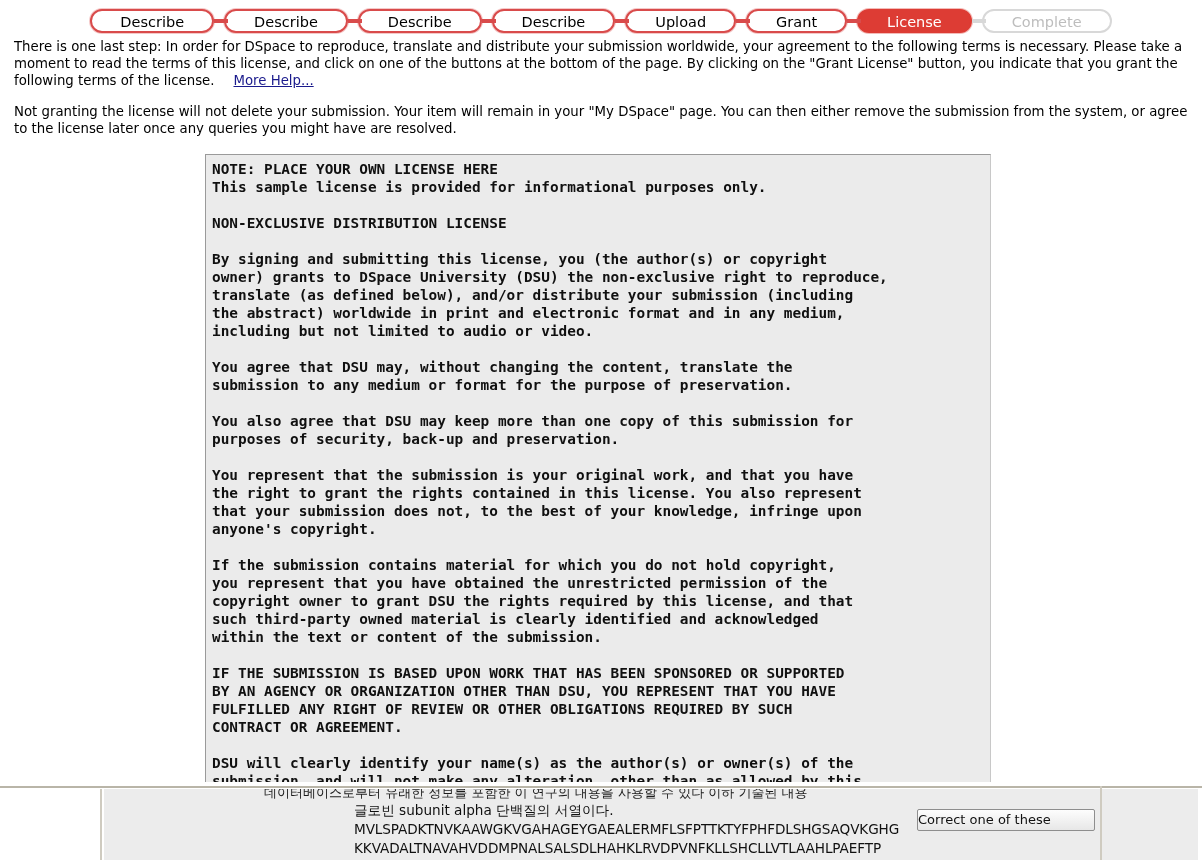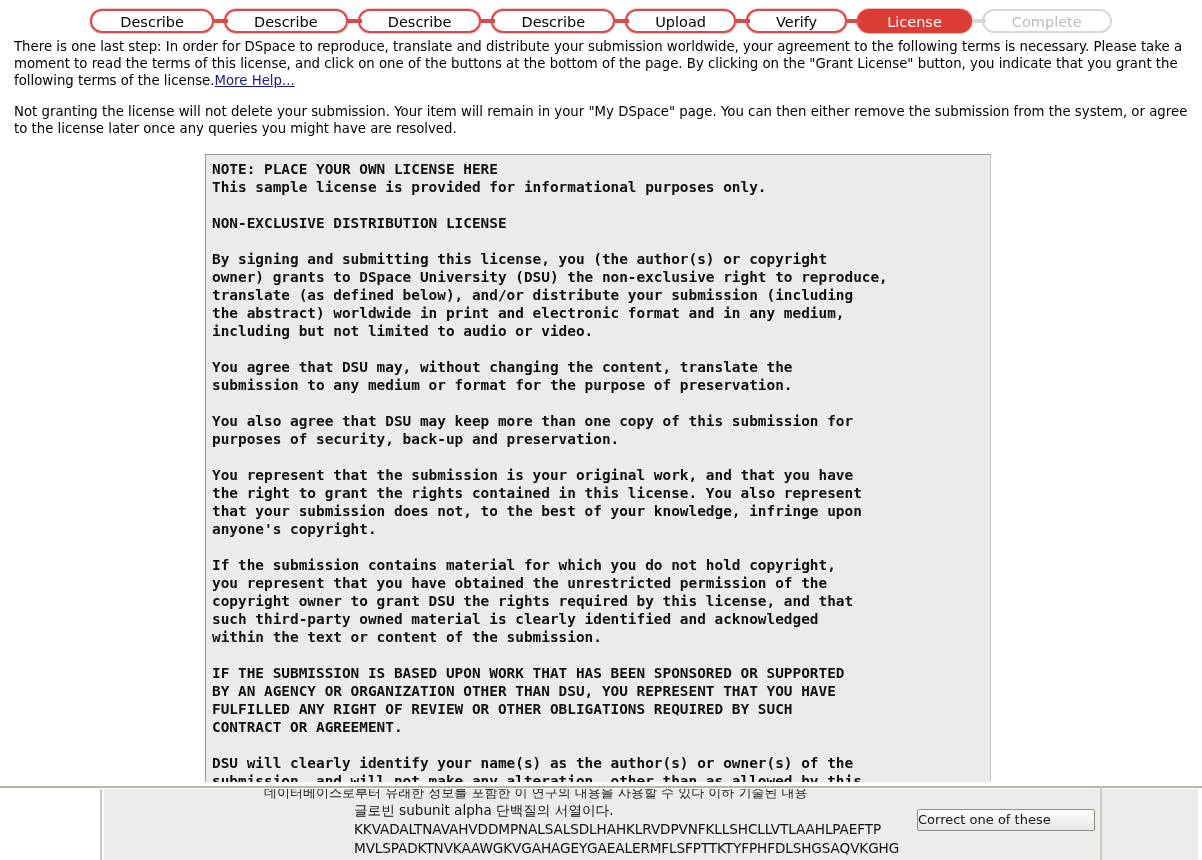--- a/index.html
+++ b/index.html
@@ -83,21 +83,21 @@
     line-height: 17.2px;
     color: #000000;
     text-align: left;
   }
   #para-1 { top: 38px; }
   #para-2 { top: 103px; }
   .para b { font-weight: normal; }
   .help-link {
     color: #1a1a8c;
     text-decoration: underline;
-    margin-left: 0;
+    margin-left: 19px;
     cursor: pointer;
   }
 
   
   .license-box {
     position: absolute;
     left: 205px;
     top: 154px;
     width: 786px;
     height: 636px;
@@ -220,21 +220,21 @@
 <body>
 
 <div id="root">
 
   <div class="progress-bar">
     <div class="step">Describe</div>
     <div class="step">Describe</div>
     <div class="step">Describe</div>
     <div class="step">Describe</div>
     <div class="step">Upload</div>
-    <div class="step">Verify</div>
+    <div class="step">Grant</div>
     <div class="step current">License</div>
     <div class="step disabled">Complete</div>
   </div>
 
   <div class="para" id="para-1">
     <b>There is one last step:</b><span> In order for DSpace to reproduce, translate and distribute your submission worldwide, your agreement to the following terms is necessary. Please take a moment to read the terms of this license, and click on one of the buttons at the bottom of the page. By clicking on the "Grant License" button, you indicate that you grant the following terms of the license.</span><a class="help-link">More Help...</a>
   </div>
 
   <div class="para" id="para-2">
     <b>Not granting the license will not delete your submission.</b><span> Your item will remain in your "My DSpace" page. You can then either remove the submission from the system, or agree to the license later once any queries you might have are resolved.</span>
@@ -281,22 +281,22 @@
   <div class="bg-sliver"></div>
   <div class="bg-layer">
     <div class="bg-rule-top"></div>
     <div class="bg-left-cell"></div>
     <div class="bg-right-cell">
       <div class="bg-clip-row">
         <span>데이터베이스로부터 유래한 정보를 포함한 이 연구의 내용을 사용할 수 있다 이하 기술된 내용</span>
       </div>
       <div class="bg-body">
         <div>글로빈 subunit alpha 단백질의 서열이다.</div>
+        <div class="seq">MVLSPADKTNVKAAWGKVGAHAGEYGAEALERMFLSFPTTKTYFPHFDLSHGSAQVKGHG</div>
         <div class="seq">KKVADALTNAVAHVDDMPNALSALSDLHAHKLRVDPVNFKLLSHCLLVTLAAHLPAEFTP</div>
-        <div class="seq">MVLSPADKTNVKAAWGKVGAHAGEYGAEALERMFLSFPTTKTYFPHFDLSHGSAQVKGHG</div>
       </div>
     </div>
   </div>
   <div class="bg-vert-rule"></div>
 
   <div class="correct-btn">Correct one of these</div>
 
 </div>
 
 </body></html>

